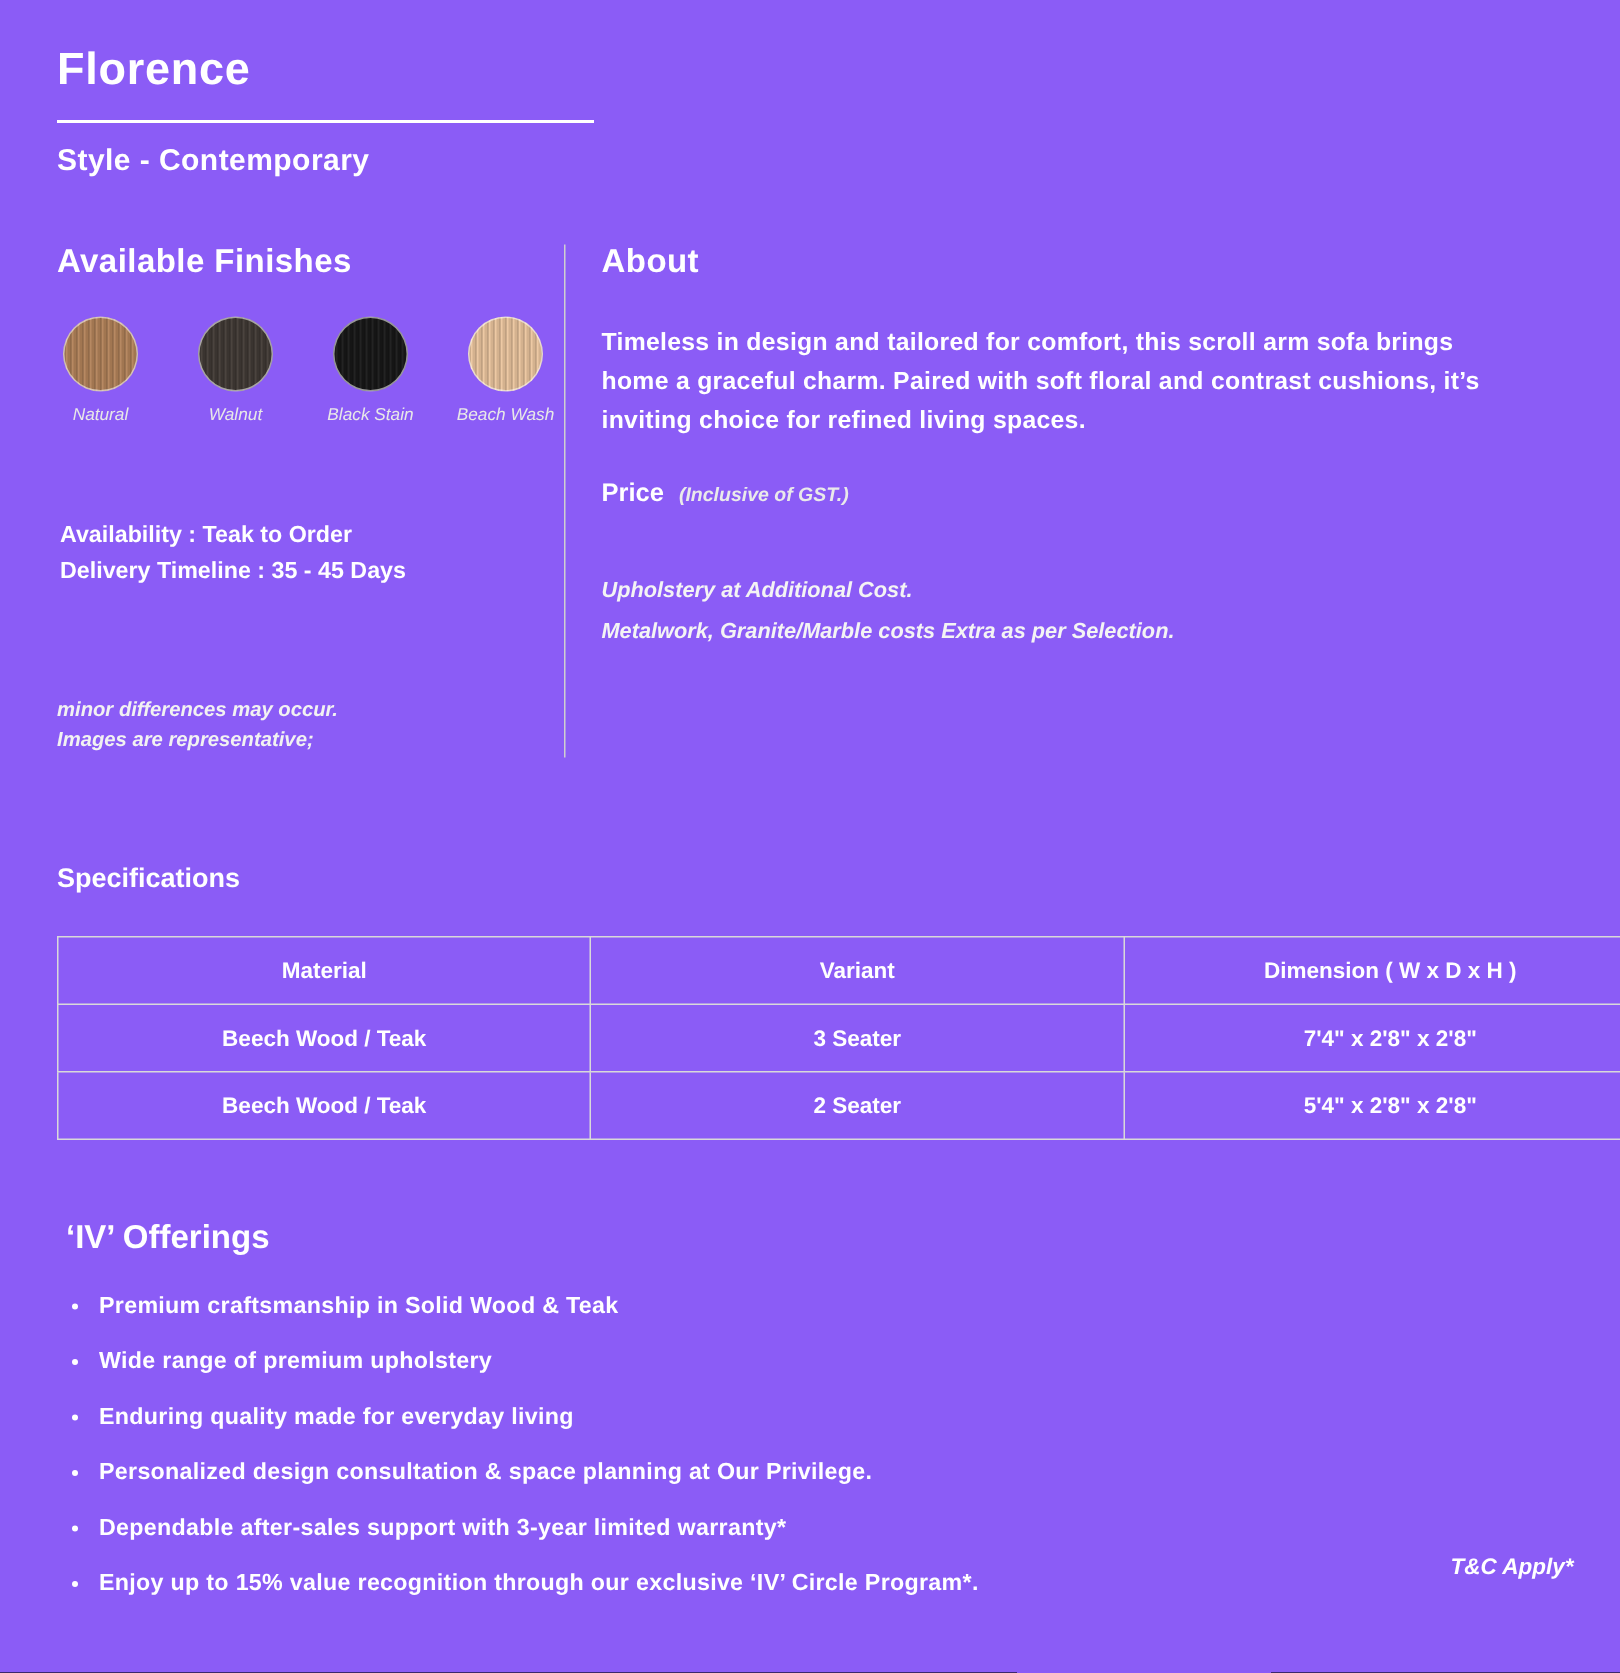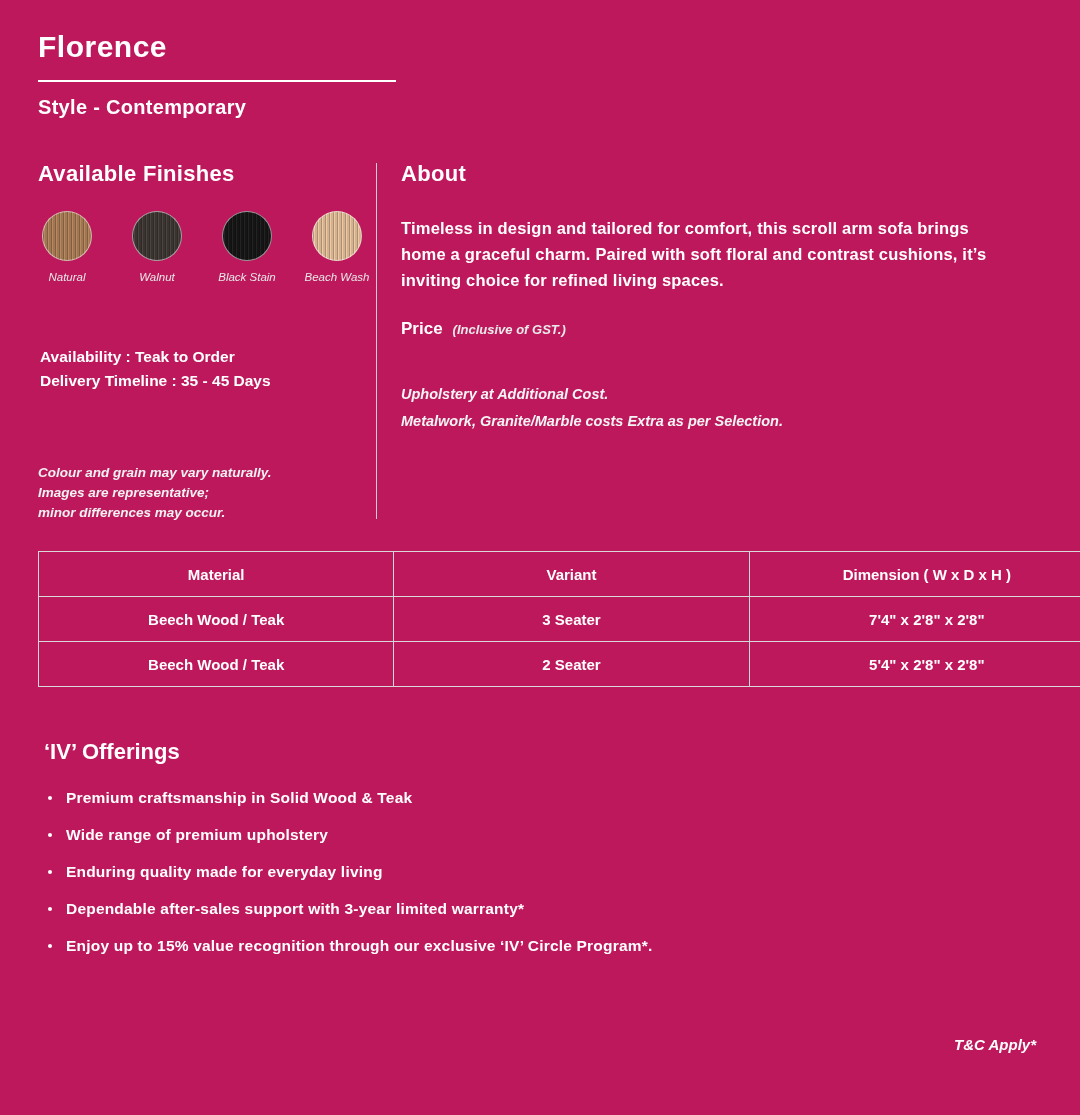--- a/index.html
+++ b/index.html
@@ -1,21 +1,21 @@
 <!DOCTYPE html>
 <html><head>
 <meta charset="utf-8">
 <style>
   * { margin: 0; padding: 0; box-sizing: border-box; }
   html, body { background: #000; }
   .page {
     position: relative;
     width: 1080px;
     height: 1115px;
-    background: #be185d;
+    background: #8b5cf6;
     color: #ffffff;
     font-family: "Liberation Sans", sans-serif;
     padding: 30px 40px 0 38px;
     overflow: hidden;
   }
   
   .title {
     display: inline-block;
     font-size: 30px;
     font-weight: 700;
@@ -133,21 +133,21 @@
     width: 4px; height: 4px;
     border-radius: 50%;
     background: #ffffff;
     margin-right: 14px;
     flex: 0 0 4px;
   }
   .offering-text { font-size: 15.5px; font-weight: 700; letter-spacing: 0.2px; }
   
   .tnc {
     position: absolute;
-    right: 44px;
+    right: 31px;
     bottom: 62px;
     font-size: 15px;
     font-style: italic;
     font-weight: 700;
   }
 </style>
 </head>
 <body>
 
 <div class="page">
@@ -180,23 +180,22 @@
           <div class="swatch-label">Beach Wash</div>
         </div>
       </div>
 
       <div class="availability-block">
         <div>Availability : Teak to Order</div>
         <div>Delivery Timeline : 35 - 45 Days</div>
       </div>
 
       <div class="finish-note">
-        <div>Colour and grain may vary naturally.</div>
+        <div>minor differences may occur.</div>
         <div>Images are representative;</div>
-        <div>minor differences may occur.</div>
       </div>
     </div>
 
     <div class="v-divider"></div>
 
     <div class="col-right">
       <div class="section-heading">About</div>
       <div class="about-body">Timeless in design and tailored for comfort, this scroll arm sofa brings home a graceful charm. Paired with soft floral and contrast cushions, it’s inviting choice for refined living spaces.</div>
 
       <div class="price-line">
@@ -205,20 +204,21 @@
       </div>
 
       <div class="extra-costs">
         <div>Upholstery at Additional Cost.</div>
         <div>Metalwork, Granite/Marble costs Extra as per Selection.</div>
       </div>
     </div>
   </div>
 
   
+  <div class="spec-heading">Specifications</div>
 
   <table class="spec-table">
     <thead>
       <tr>
         <th>Material</th>
         <th>Variant</th>
         <th>Dimension ( W x D x H )</th>
       </tr>
     </thead>
     <tbody>
@@ -246,20 +246,24 @@
     <div class="offering-item">
       <span class="bullet-dot"></span>
       <span class="offering-text">Wide range of premium upholstery</span>
     </div>
     <div class="offering-item">
       <span class="bullet-dot"></span>
       <span class="offering-text">Enduring quality made for everyday living</span>
     </div>
     <div class="offering-item">
       <span class="bullet-dot"></span>
+      <span class="offering-text">Personalized design consultation &amp; space planning at Our Privilege.</span>
+    </div>
+    <div class="offering-item">
+      <span class="bullet-dot"></span>
       <span class="offering-text">Dependable after-sales support with 3-year limited warranty*</span>
     </div>
     <div class="offering-item">
       <span class="bullet-dot"></span>
       <span class="offering-text">Enjoy up to 15% value recognition through our exclusive ‘IV’ Circle Program*.</span>
     </div>
   </div>
 
   <div class="tnc">T&amp;C Apply*</div>
 

